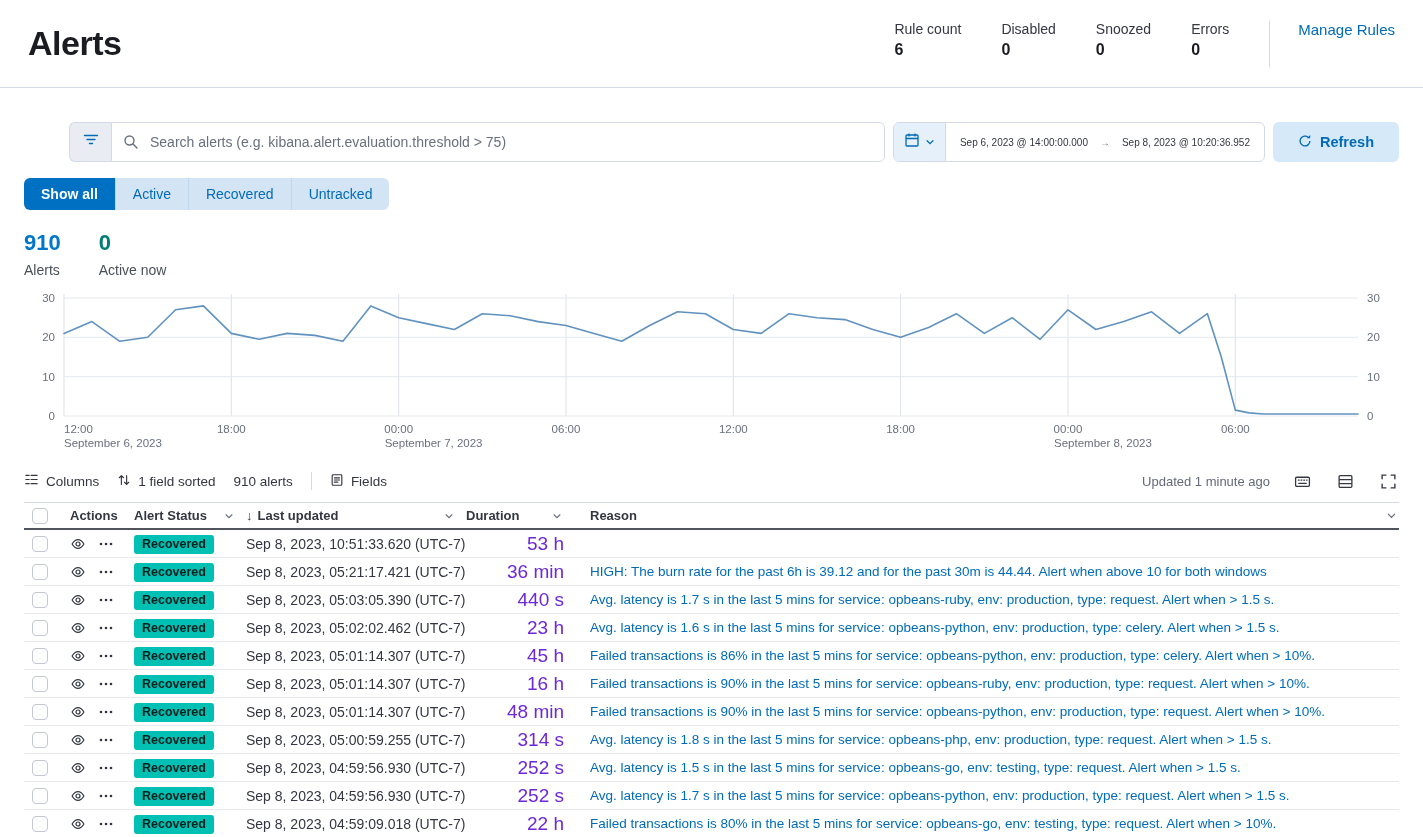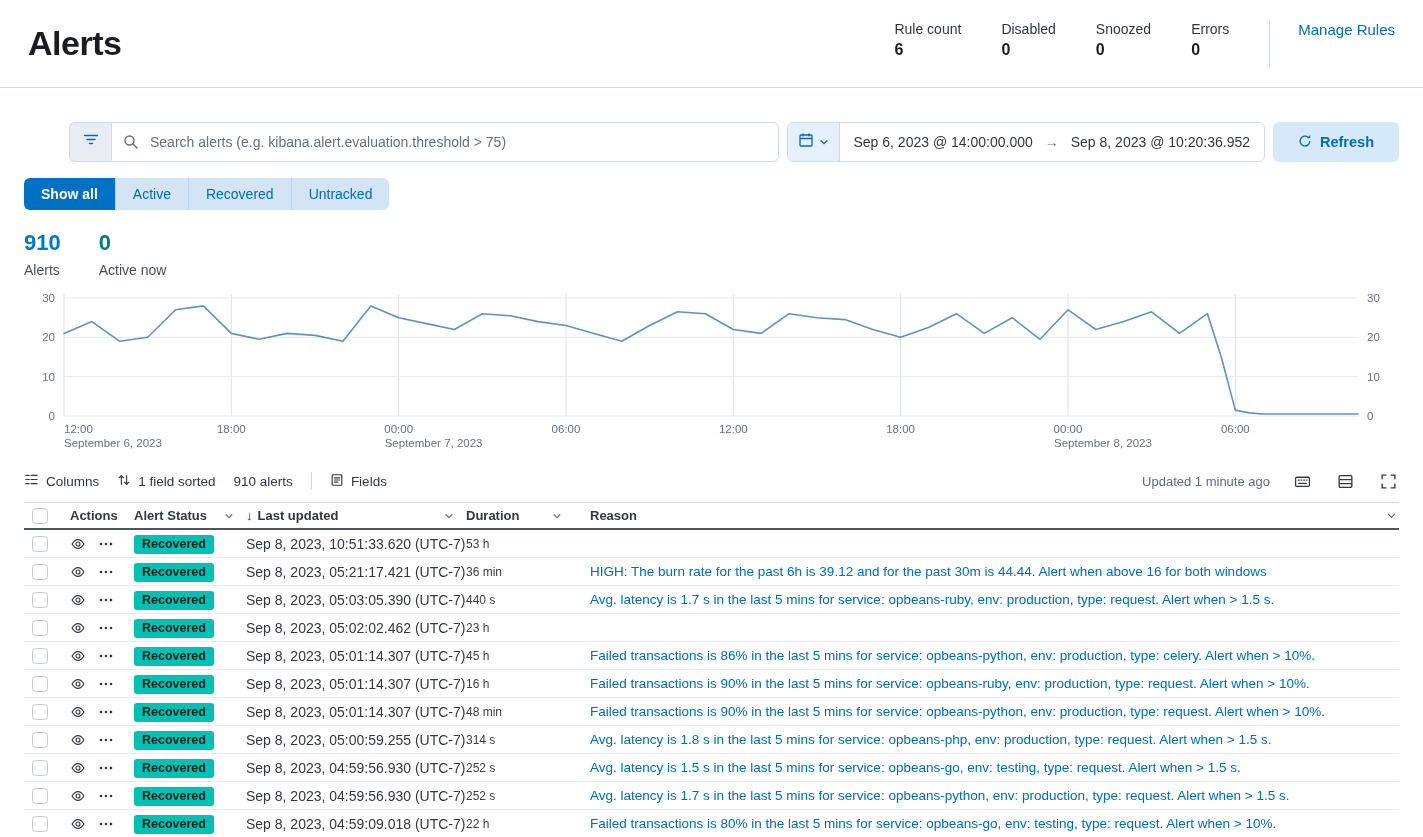--- a/index.html
+++ b/index.html
@@ -39,21 +39,21 @@
     font-family: inherit; outline: none;
   }
   .search-input::placeholder { color: #69707d; }
   .search-icon { position: absolute; left: 12px; top: 12px; }
 
   .datepicker { display: flex; align-items: stretch; border: 1px solid #d3dae6; border-radius: 6px; background: #fff; }
   .dp-toggle {
     display: flex; align-items: center; gap: 5px; background: #e6f0fa; padding: 0 10px;
     border-right: 1px solid #d3dae6; border-radius: 5px 0 0 5px; cursor: pointer; color: #006bb8;
   }
-  .dp-dates { display: flex; align-items: center; gap: 12px; padding: 0 14px; font-size: 14px; }
+  .dp-dates { display: flex; align-items: center; gap: 12px; padding: 0 14px; font-size: 10px; }
   .dp-date { color: #343741; cursor: pointer; white-space: nowrap; }
   .dp-arrow { color: #69707d; }
 
   .refresh-btn {
     display: flex; align-items: center; gap: 8px; background: #d6e9f8; color: #006bb8;
     border: none; border-radius: 6px; padding: 0 25px; font-size: 14.5px; font-weight: 600;
     font-family: inherit; cursor: pointer;
   }
 
   
@@ -112,21 +112,21 @@
     display: inline-block; width: 16px; height: 16px; border: 1px solid #c3c8d0;
     border-radius: 4px; background: #fff; cursor: pointer;
   }
   .cell-actions { display: flex; align-items: center; gap: 13px; padding-left: 10px; }
   .action-icon { display: flex; align-items: center; cursor: pointer; }
   .badge {
     display: inline-block; background: #00bfb3; color: #07201c; font-size: 12.5px; font-weight: 600;
     padding: 2px 8px; border-radius: 3px; line-height: 15px;
   }
   .cell-updated { font-size: 14px; color: #343741; white-space: nowrap; }
-  .cell-duration { font-size: 12px; color: #404040; text-align: left; padding-right: 10px; }
+  .cell-duration { font-size: 19px; color: #6d28d9; text-align: right; padding-right: 10px; }
   .cell-duration-h { justify-content: flex-start; }
   .cell-reason { overflow: hidden; padding-left: 16px; }
   .reason-link {
     color: #006bb8; font-size: 13.5px; text-decoration: none; cursor: pointer;
     white-space: nowrap; overflow: hidden; text-overflow: ellipsis; display: block;
   }
 </style>
 </head>
 <body>
 
@@ -408,21 +408,21 @@
                   <circle cx="2" cy="3" r="1.3" fill="#343741"></circle>
                   <circle cx="7" cy="3" r="1.3" fill="#343741"></circle>
                   <circle cx="12" cy="3" r="1.3" fill="#343741"></circle>
                 </svg>
       </span>
     </div>
     <div><span class="badge">Recovered</span></div>
     <div class="cell-updated">Sep 8, 2023, 05:21:17.421 (UTC-7)</div>
     <div class="cell-duration">36 min</div>
     <div class="cell-reason">
-              <a class="reason-link">HIGH: The burn rate for the past 6h is 39.12 and for the past 30m is 44.44. Alert when above 16 for both windows</a>
+              <a class="reason-link">HIGH: The burn rate for the past 6h is 39.12 and for the past 30m is 44.44. Alert when above 10 for both windows</a>
             </div>
   </div>
 
   <div class="tr">
     <div class="cell-check">
       <span class="checkbox"></span>
     </div>
     <div class="cell-actions">
       <span class="action-icon">
         <svg width="16" height="16" viewBox="0 0 16 16">
@@ -461,20 +461,23 @@
         <svg width="14" height="6" viewBox="0 0 14 6">
                   <circle cx="2" cy="3" r="1.3" fill="#343741"></circle>
                   <circle cx="7" cy="3" r="1.3" fill="#343741"></circle>
                   <circle cx="12" cy="3" r="1.3" fill="#343741"></circle>
                 </svg>
       </span>
     </div>
     <div><span class="badge">Recovered</span></div>
     <div class="cell-updated">Sep 8, 2023, 05:02:02.462 (UTC-7)</div>
     <div class="cell-duration">23 h</div>
+    <div class="cell-reason">
+              <a class="reason-link">Avg. latency is 1.6 s in the last 5 mins for service: opbeans-python, env: production, type: celery. Alert when &gt; 1.5 s.</a>
+            </div>
   </div>
 
   <div class="tr">
     <div class="cell-check">
       <span class="checkbox"></span>
     </div>
     <div class="cell-actions">
       <span class="action-icon">
         <svg width="16" height="16" viewBox="0 0 16 16">
                   <path d="M8 3.6C4.6 3.6 2.1 8 2.1 8S4.6 12.4 8 12.4 13.9 8 13.9 8 11.4 3.6 8 3.6z" fill="none" stroke="#343741" stroke-width="1.2"></path>

